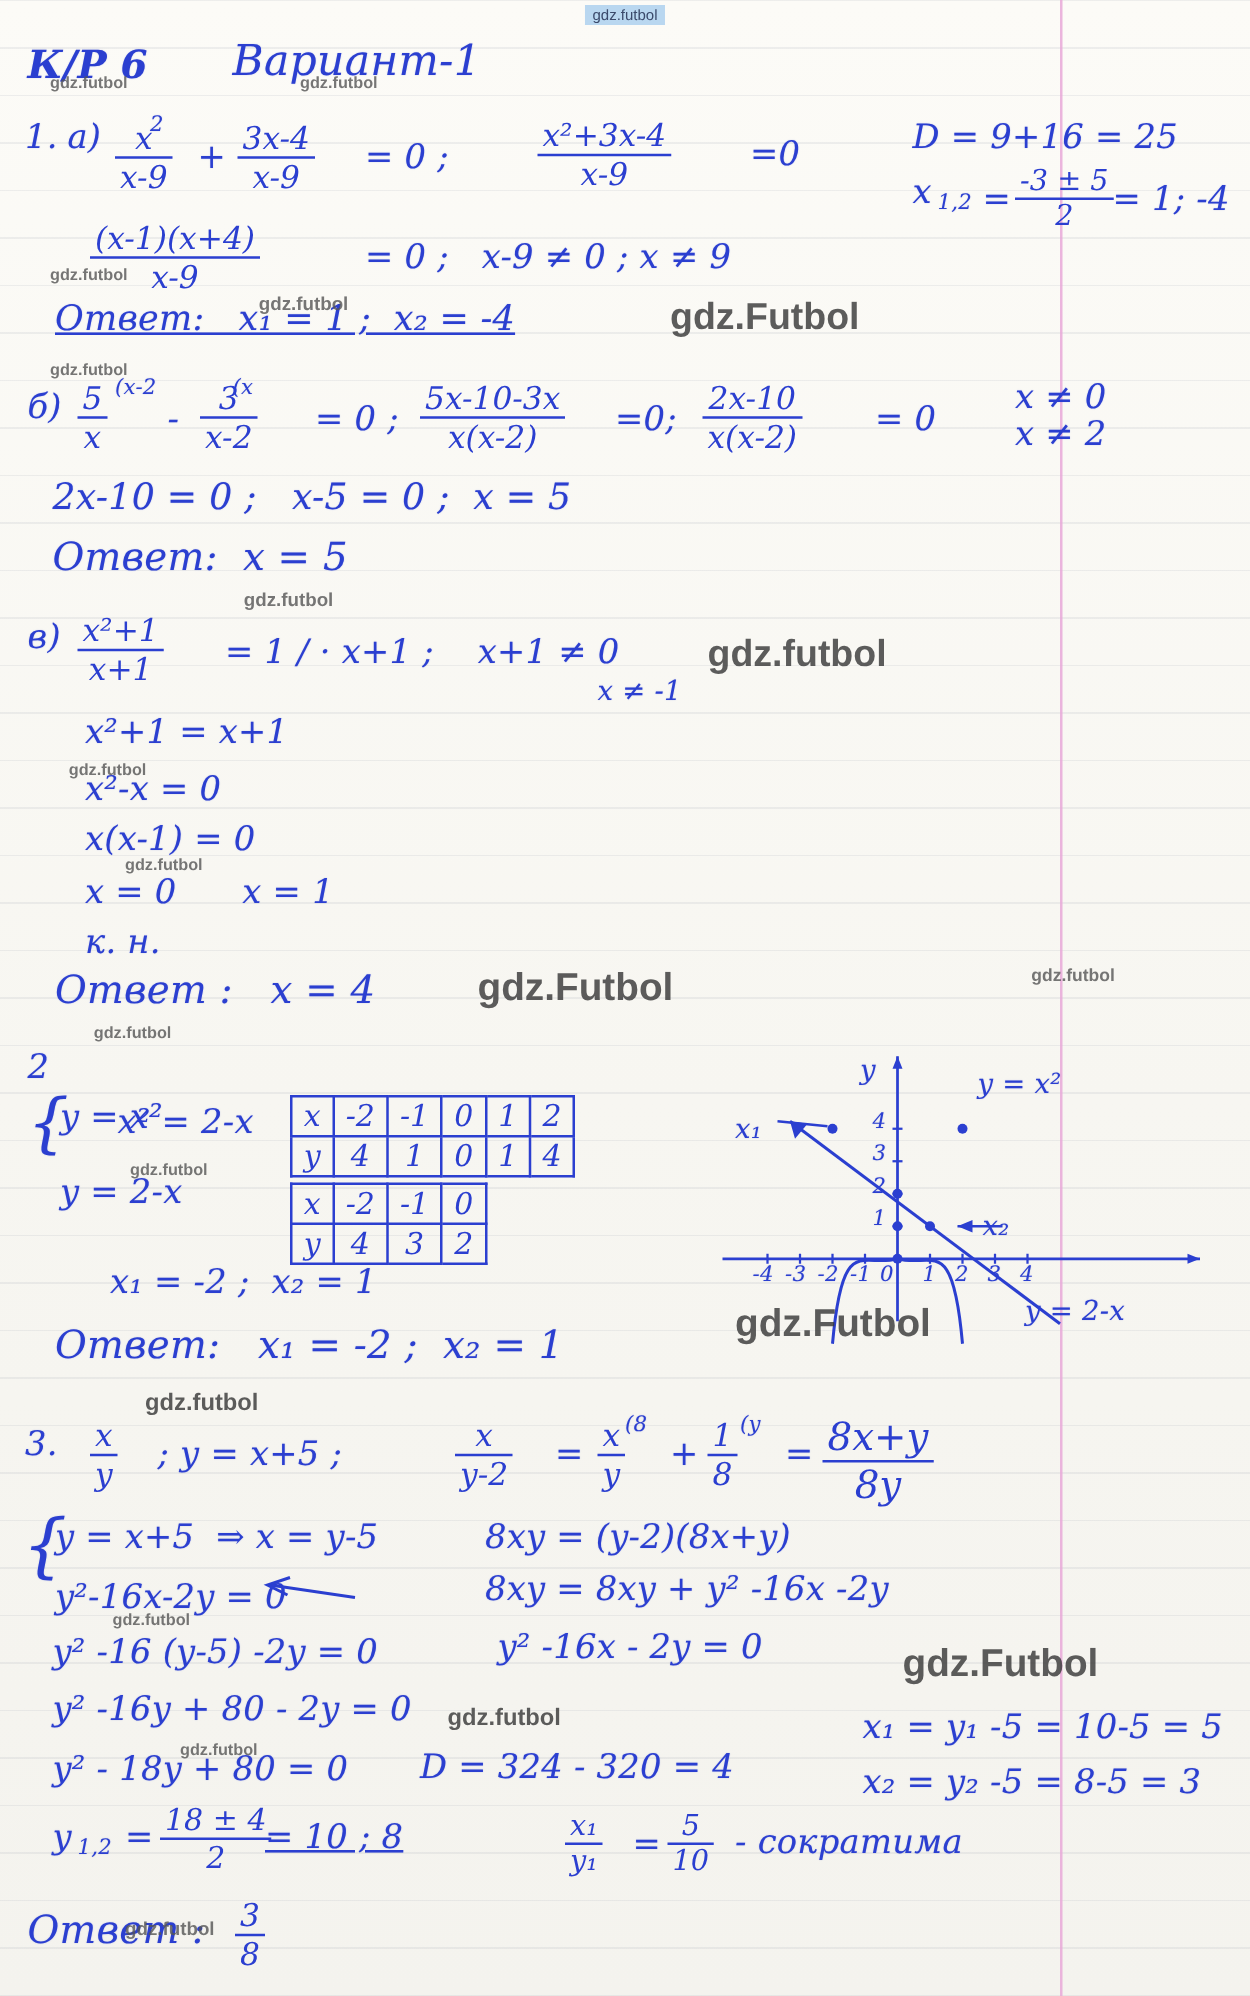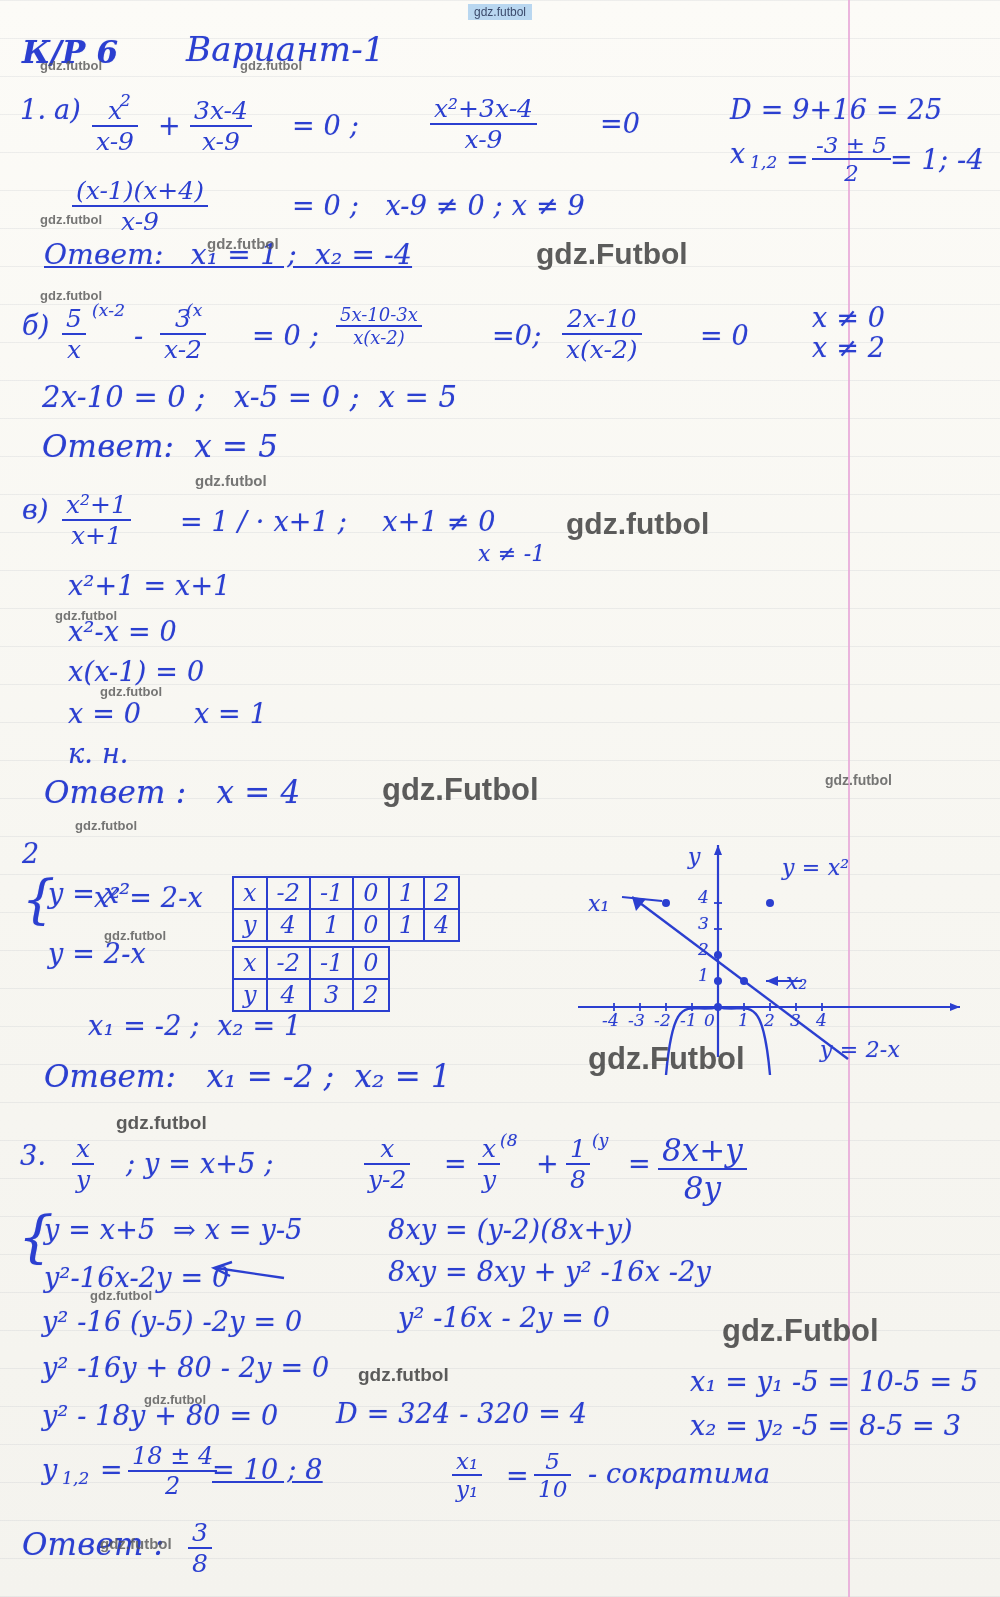--- a/index.html
+++ b/index.html
@@ -116,21 +116,21 @@
 </div>
 <div class="ink hw-xs" style="left:92px;top:302px;">(x-2</div>
 <div class="ink hw" style="left:134px;top:322px;">-</div>
 <div class="frac" style="left:160px;top:304px;font-size:25px;">
   <span class="num">3</span>
   <span class="den">x-2</span>
 </div>
 <div class="ink hw-xs" style="left:186px;top:302px;">(x</div>
 <div class="ink hw" style="left:252px;top:322px;">= 0 ;</div>
 
-<div class="frac" style="left:336px;top:304px;font-size:18px;font-style:italic;">
+<div class="frac" style="left:336px;top:304px;font-size:25px;font-style:italic;">
   <span class="num">5x-10-3x</span>
   <span class="den">x(x-2)</span>
 </div>
 <div class="ink hw" style="left:492px;top:322px;">=0;</div>
 
 <div class="frac" style="left:562px;top:304px;font-size:25px;">
   <span class="num">2x-10</span>
   <span class="den">x(x-2)</span>
 </div>
 <div class="ink hw" style="left:700px;top:322px;">= 0</div>

